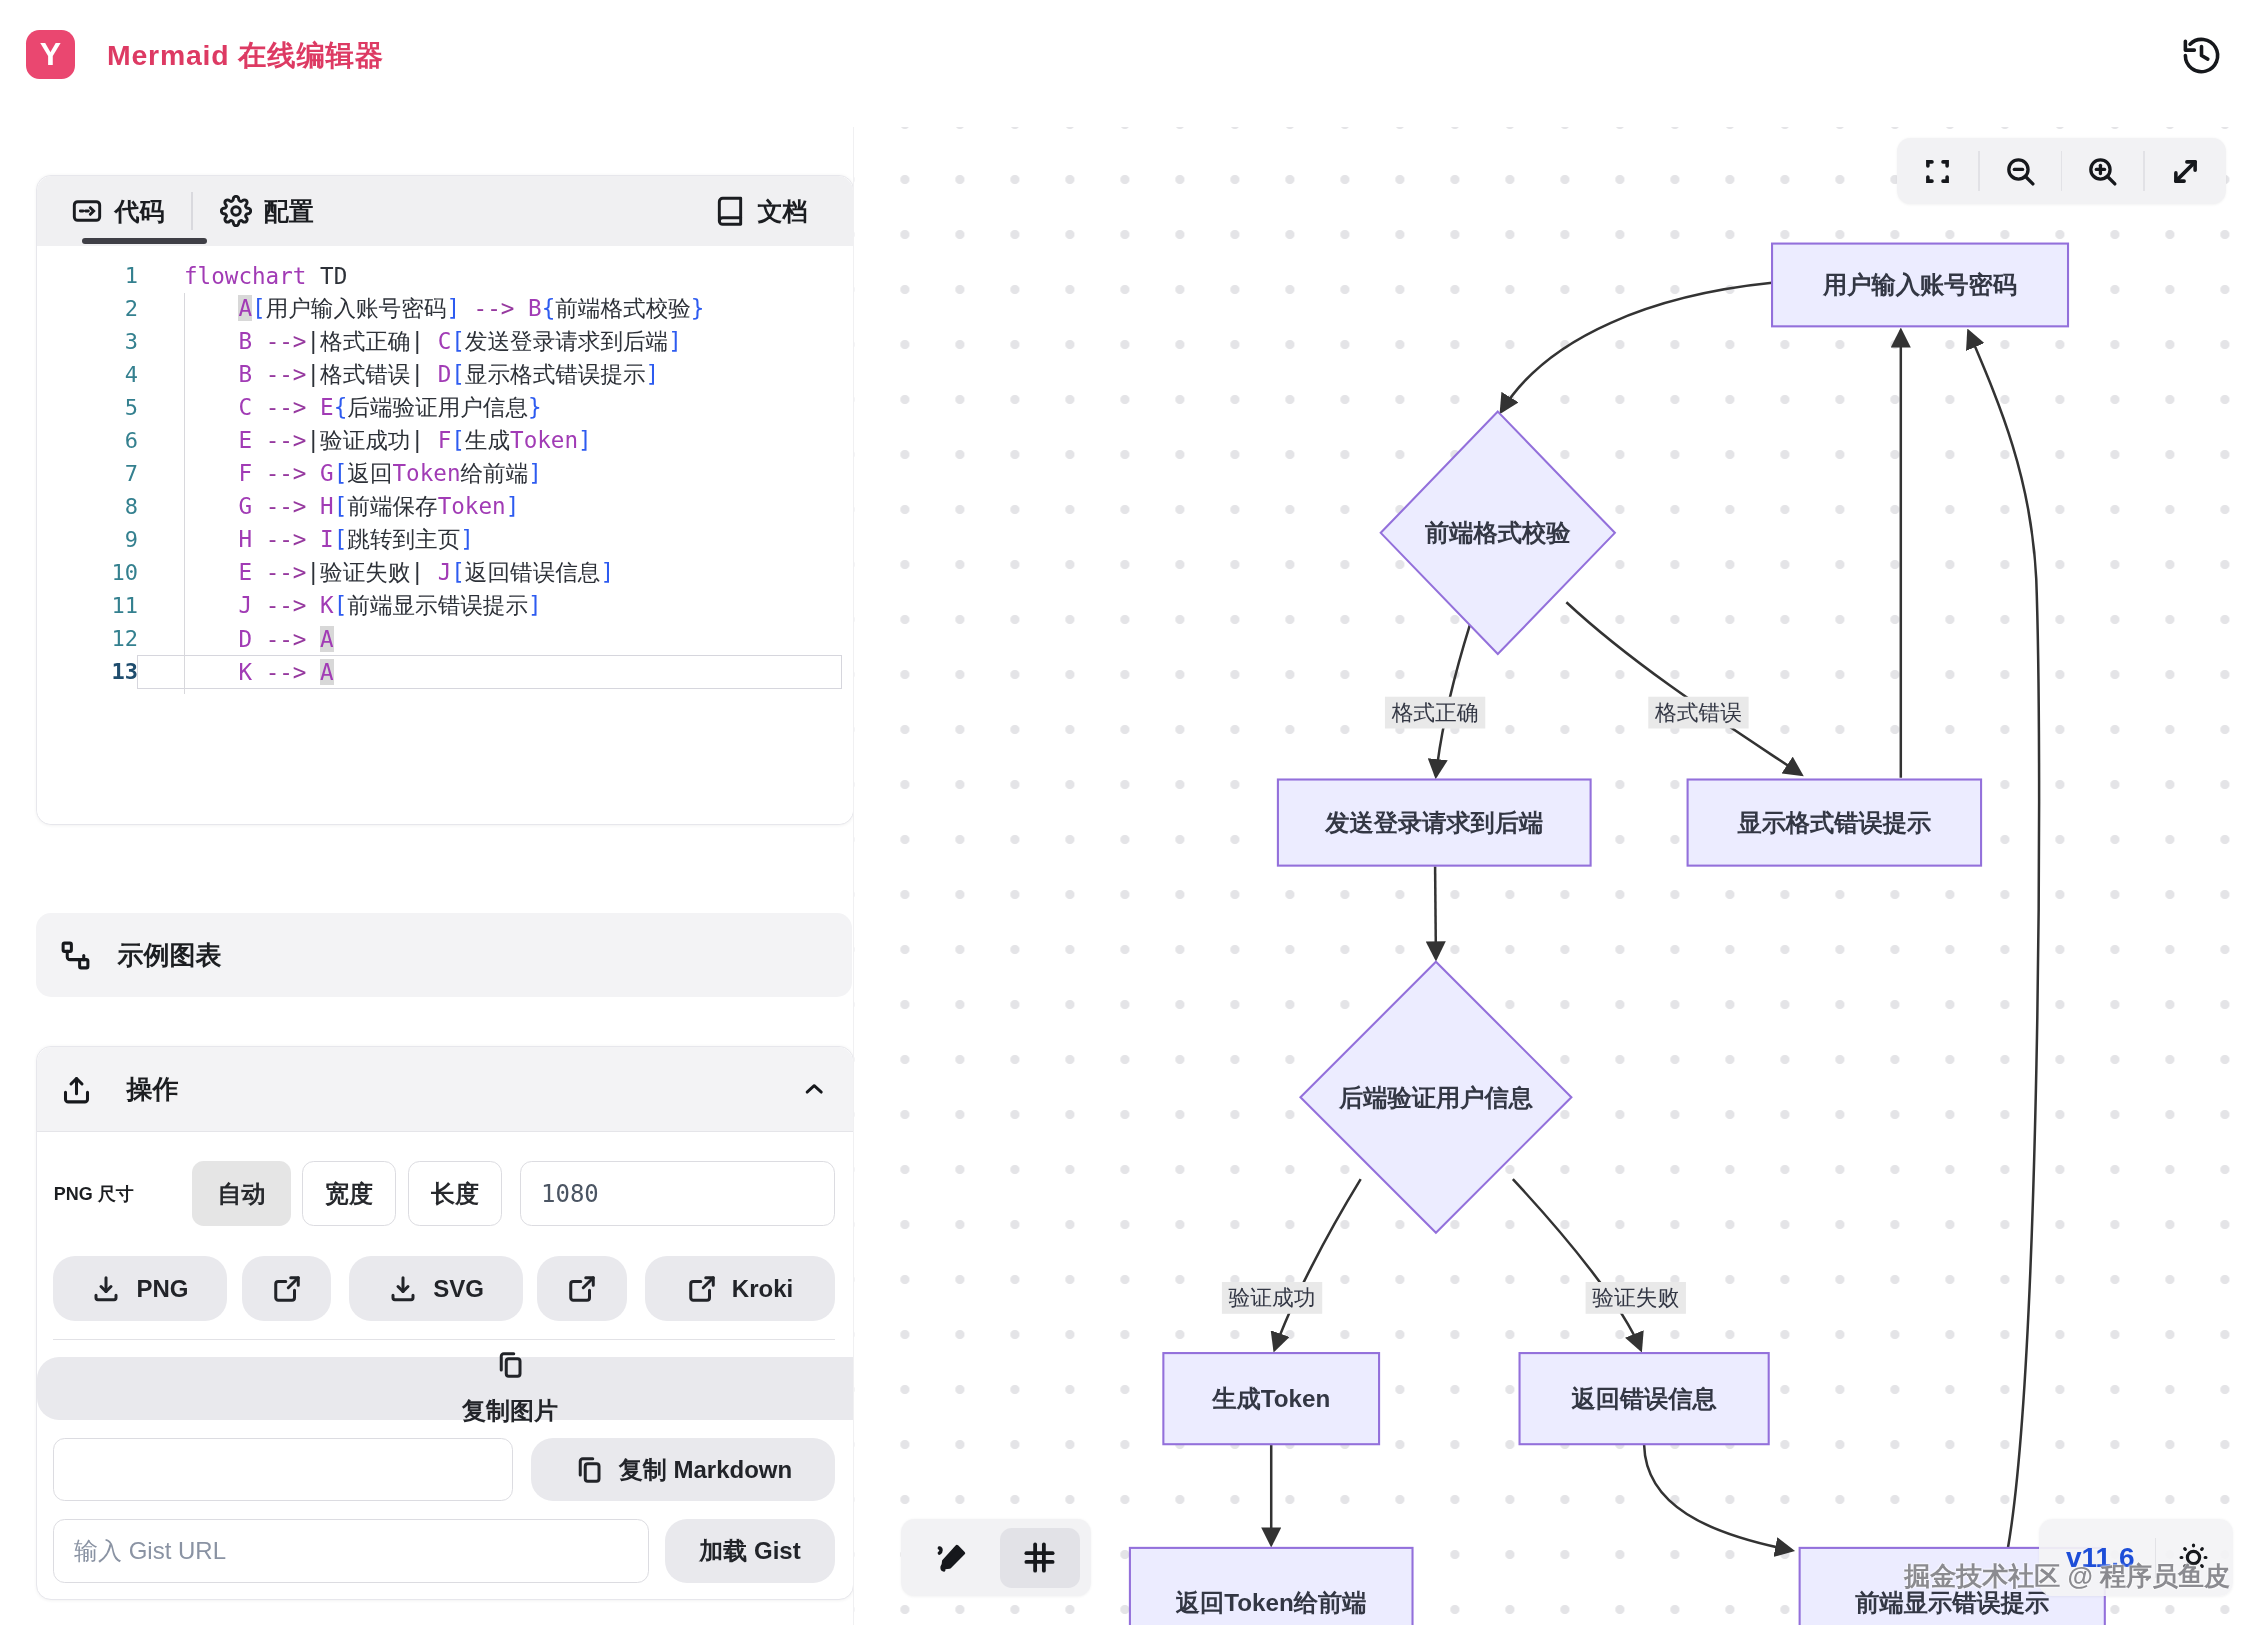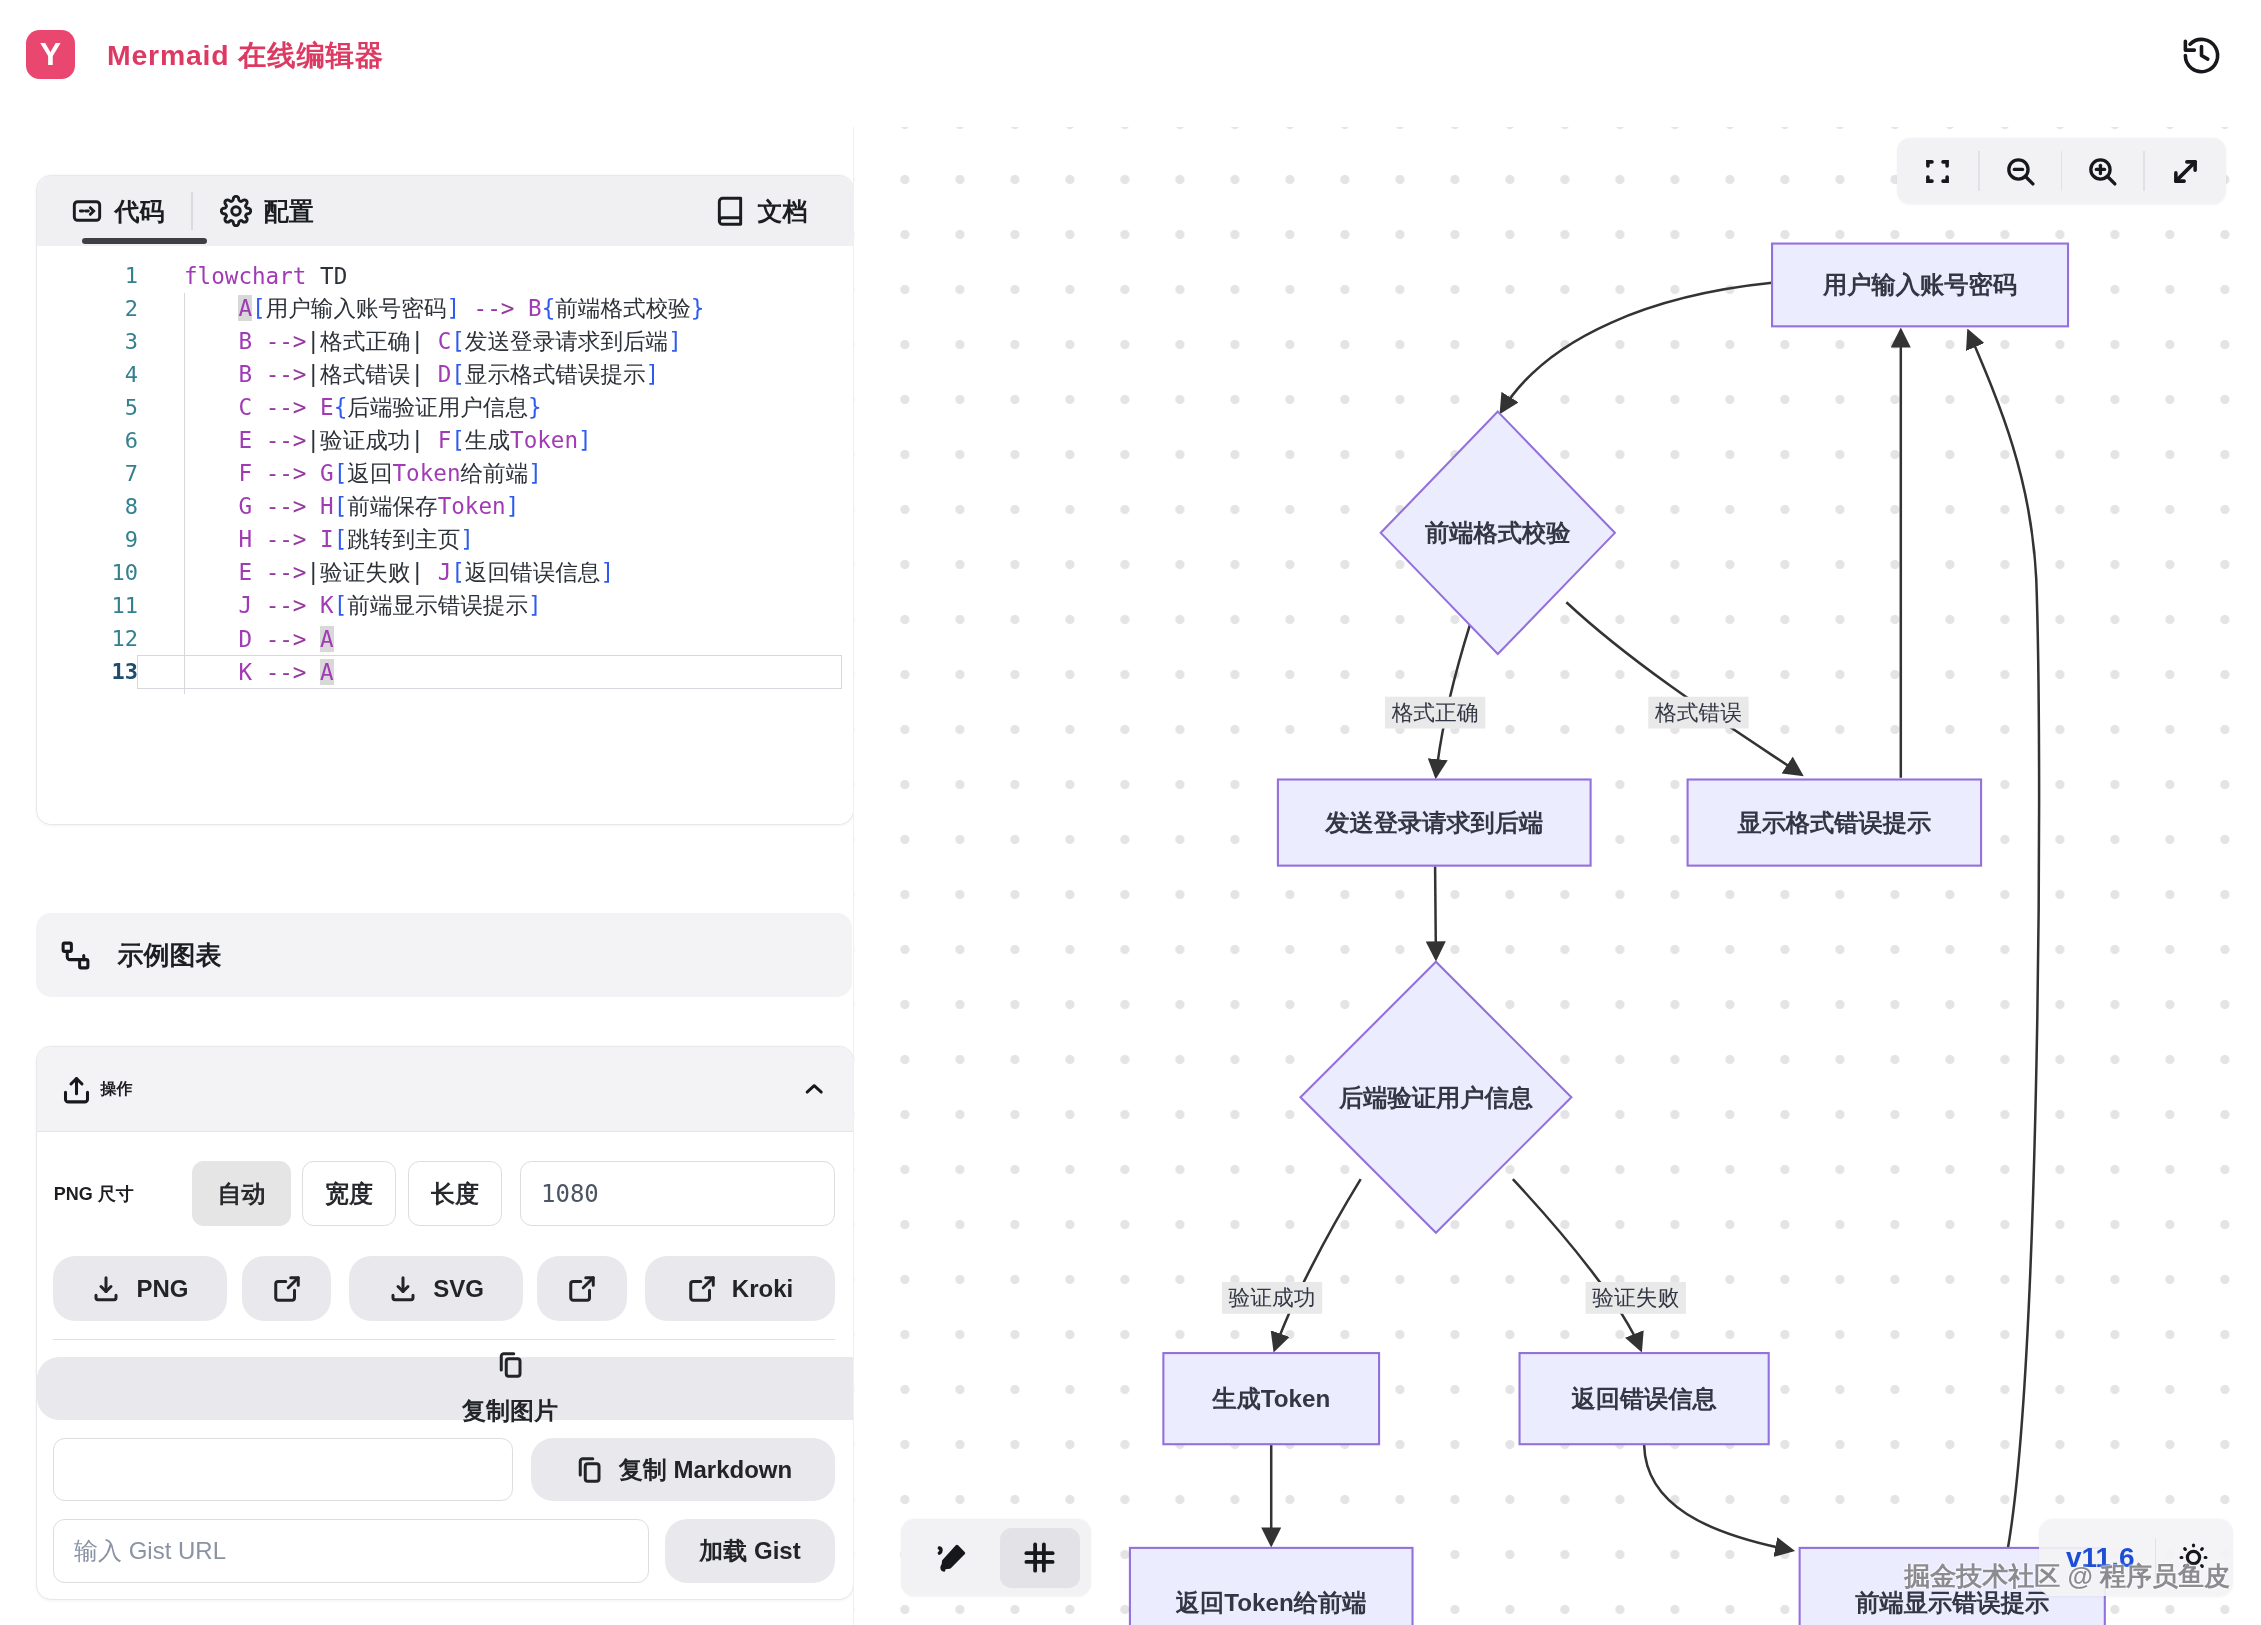--- a/index.html
+++ b/index.html
@@ -42,21 +42,21 @@
   
   #examples-card{left:36px;top:913px;width:816px;height:84px;background:#f3f3f5;border:none;border-radius:15px;
                  display:flex;align-items:center;cursor:pointer;}
   #examples-card .icon{margin-left:23.4px;}
   #examples-card .elabel{margin-left:25px;font-size:26px;font-weight:600;}
   
   #actions-card{left:36px;top:1046px;width:816px;height:552px;}
   #actions-header{position:absolute;left:0;top:0;right:0;height:84px;background:#f3f3f5;border-radius:15px 15px 0 0;
                   display:flex;align-items:center;border-bottom:0.8px solid #e5e5e9;cursor:pointer;}
   #actions-header .icon{margin-left:23.4px;}
-  #actions-header .alabel{margin-left:7px;font-size:16px;font-weight:600;}
+  #actions-header .alabel{margin-left:33px;font-size:26px;font-weight:600;}
   #collapse-chevron{position:absolute;right:25px;top:28.4px;}
   .arow{position:absolute;left:0;right:0;display:flex;align-items:center;}
   .pill{height:65px;border-radius:11.7px;display:flex;align-items:center;justify-content:center;
         font-size:24px;font-weight:600;color:#26282c;cursor:pointer;box-sizing:border-box;}
   .pill.sel{background:#e5e5e5;}
   .pill.ghost{background:#fff;border:1.7px solid #dcdce1;}
   .gbtn{background:#e9e9ed;border-radius:22px;display:flex;align-items:center;justify-content:center;
         gap:15px;font-size:24px;font-weight:600;color:#222429;cursor:pointer;height:65px;box-sizing:border-box;}
   .tinput{background:#fff;border:1.7px solid #dcdce1;border-radius:11.7px;height:65px;box-sizing:border-box;
           font-size:24px;color:#4b5563;padding:12px 20px;font-family:"DejaVu Sans Mono",monospace;outline:none;}

